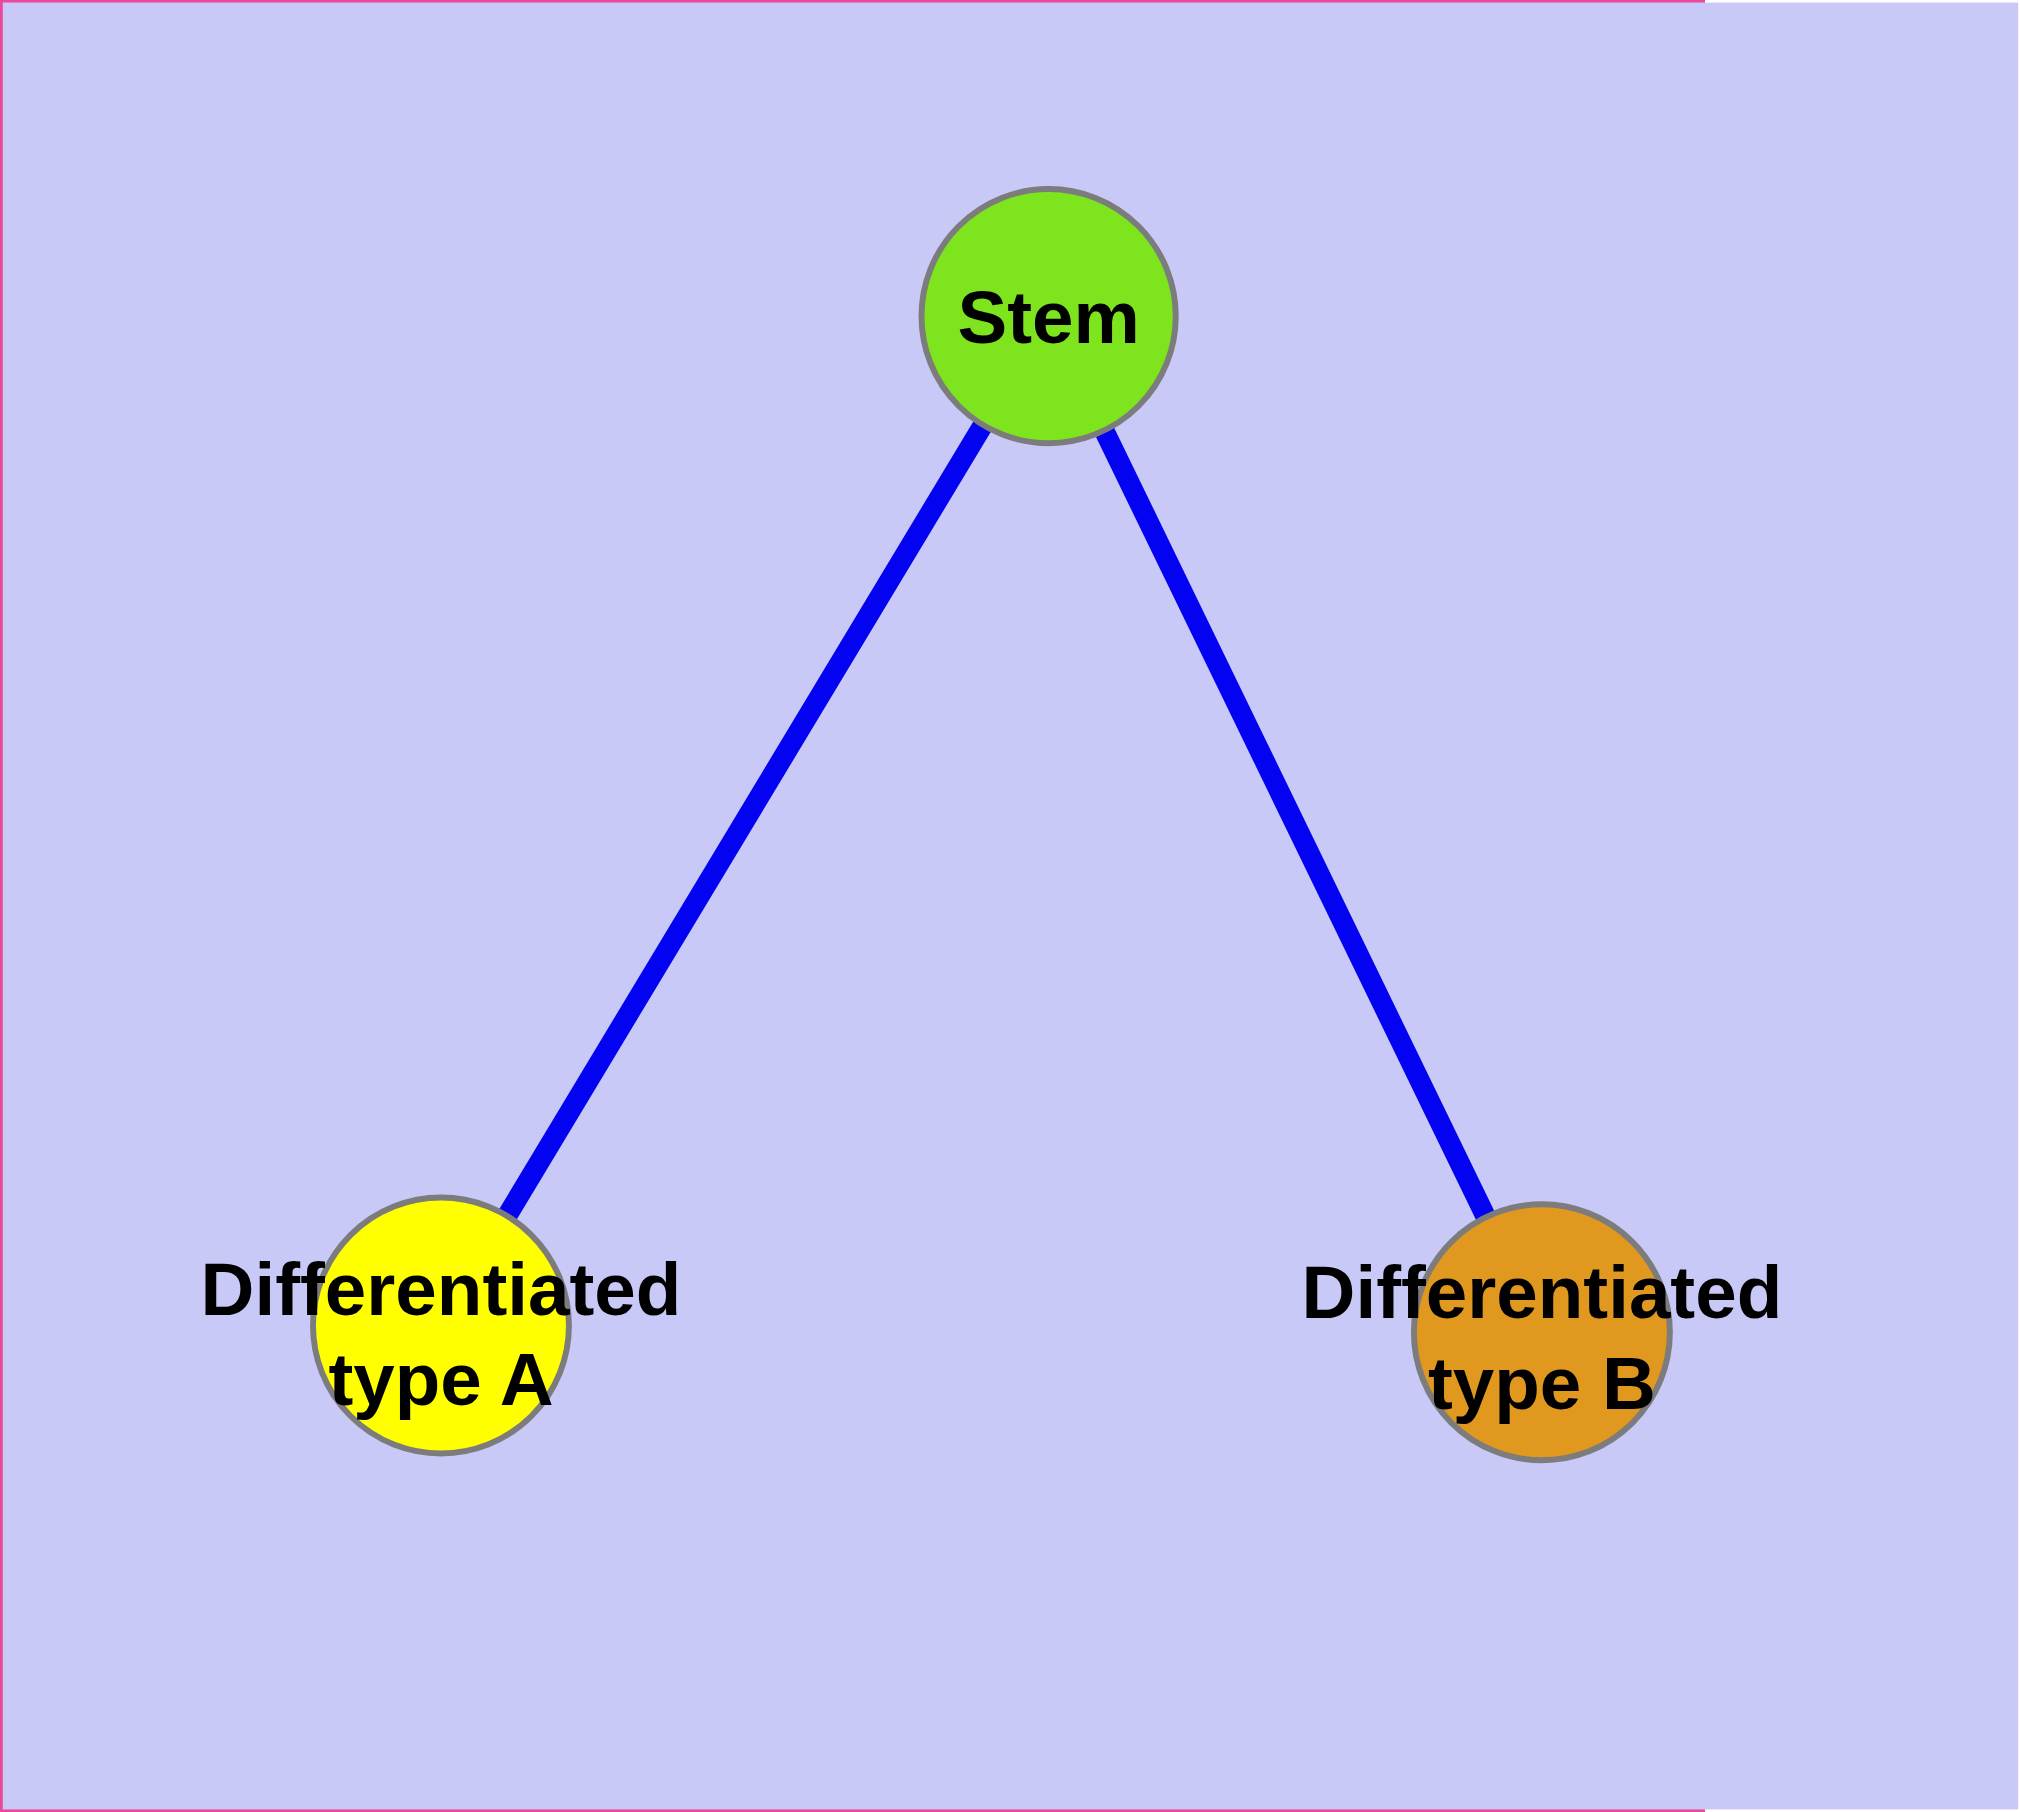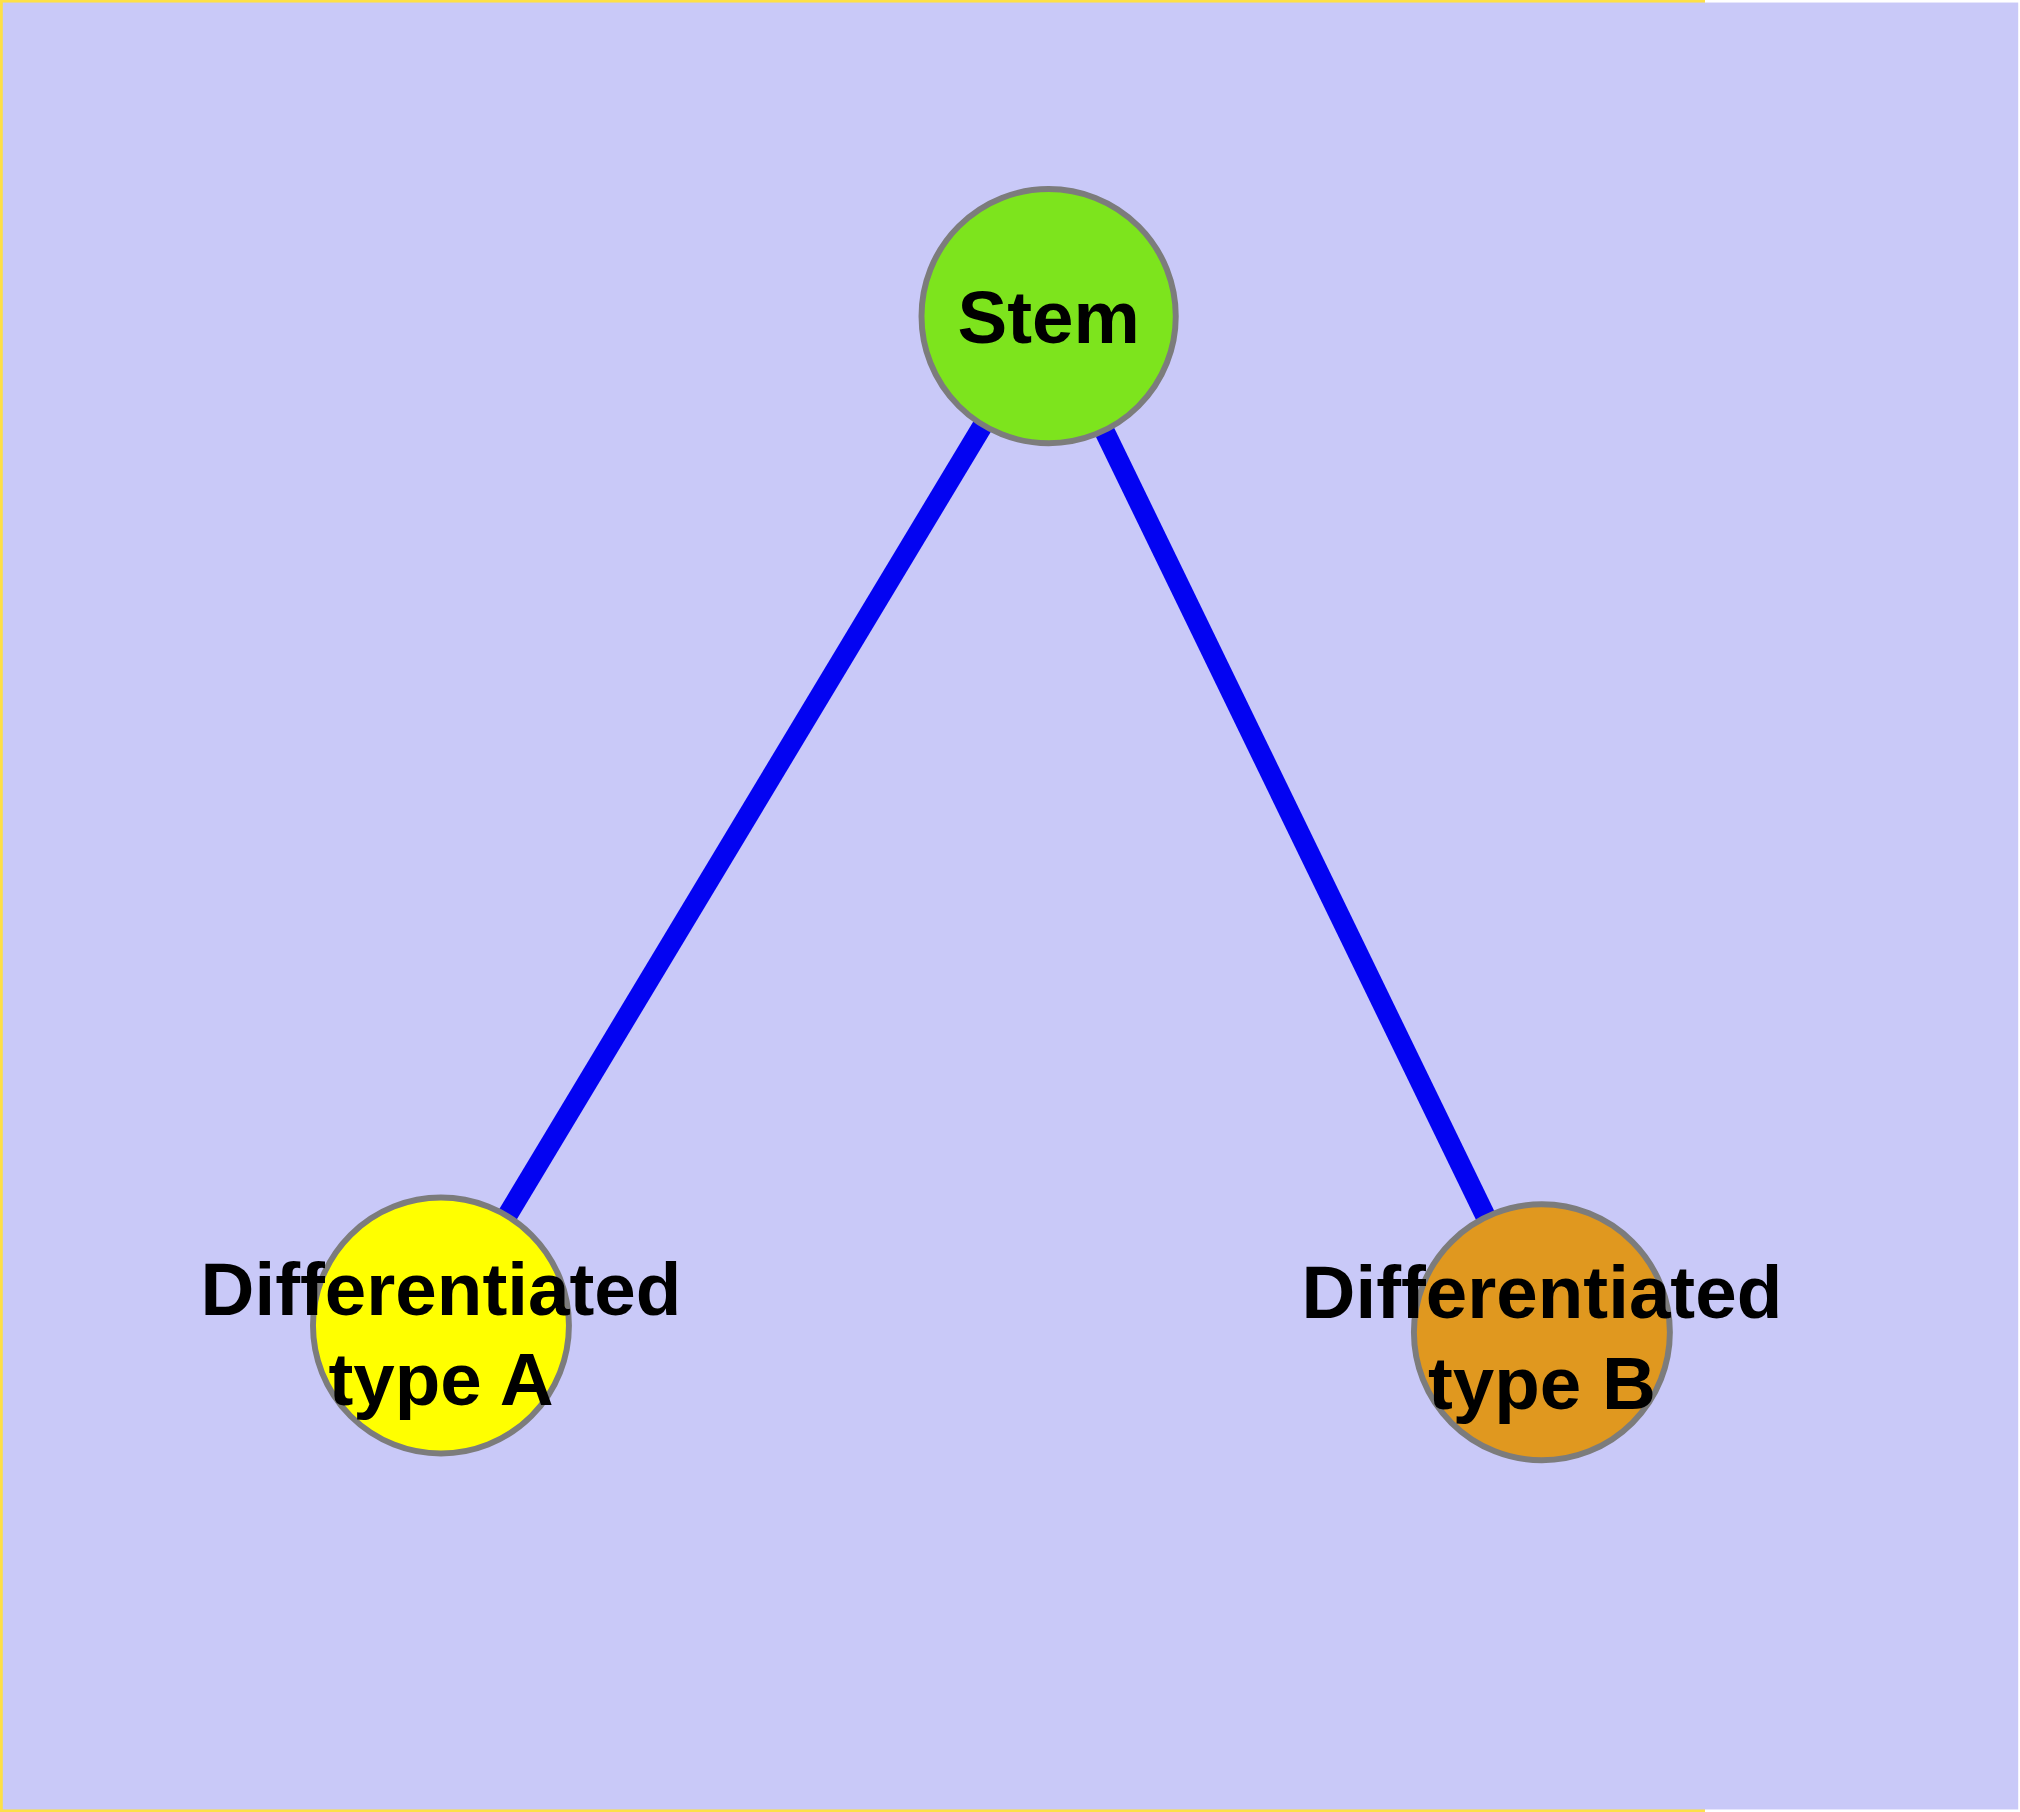--- a/index.html
+++ b/index.html
@@ -4,21 +4,21 @@
 <style>
   html, body {
     margin: 0;
     padding: 0;
     background: #ffffff;
   }
   .canvas-wrap {
     width: 1705px;
     height: 1812px;
     position: relative;
-    background: #fde047;
+    background: #ec4899;
   }
   svg {
     display: block;
     width: 2021px;
     height: 1812px;
   }
   .node-circle {
     stroke-width: 7px;
   }
   .edge-line {

